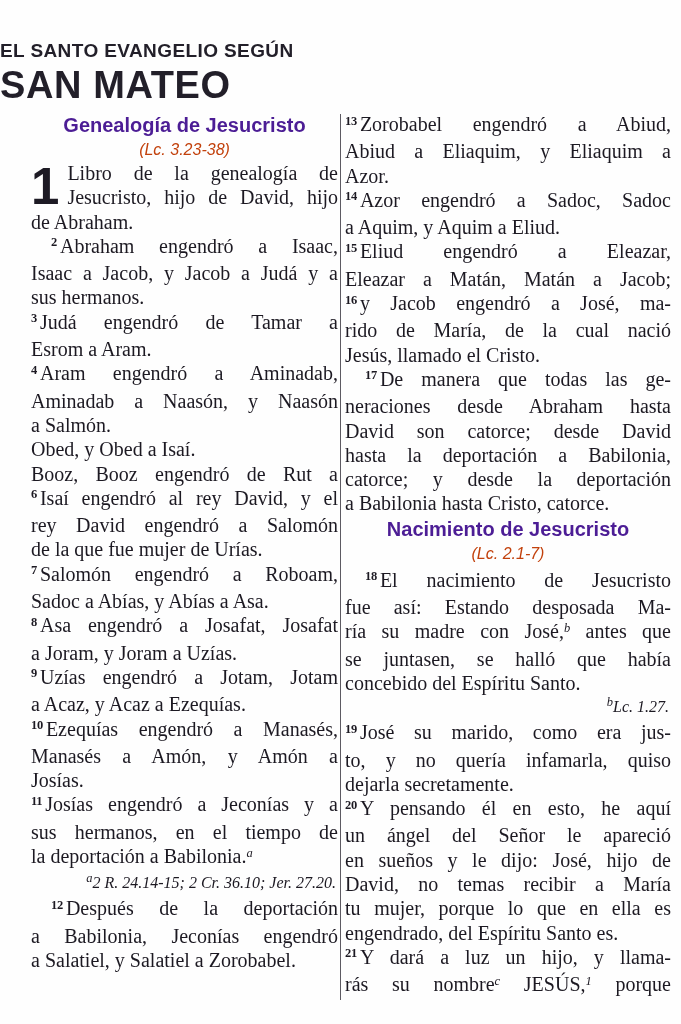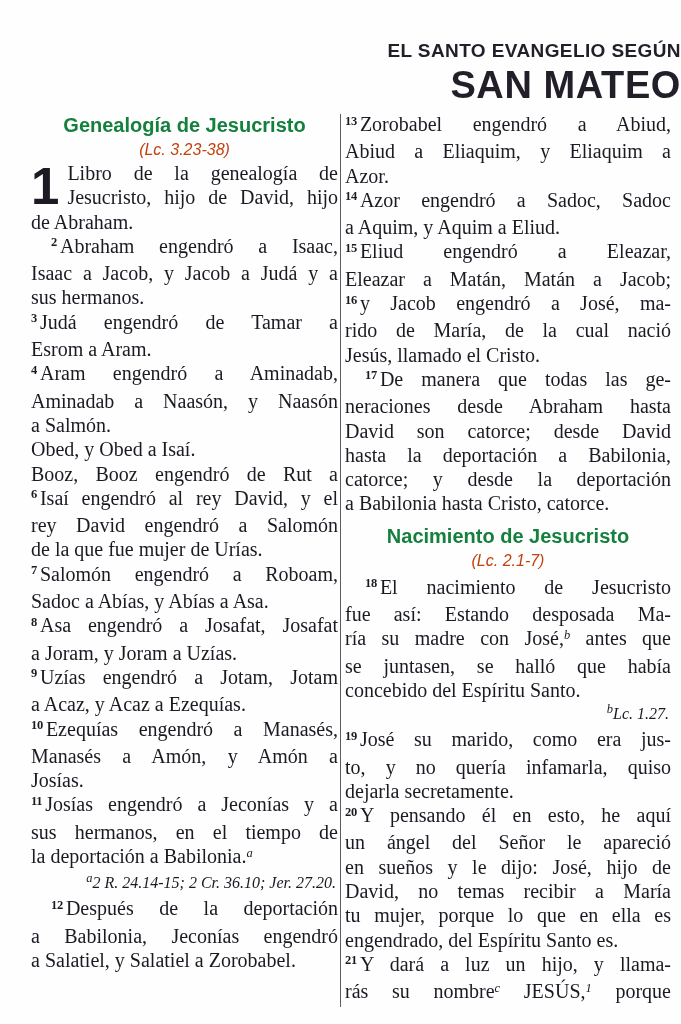--- a/index.html
+++ b/index.html
@@ -1,32 +1,32 @@
 <!DOCTYPE html>
 <html lang="es"><head>
 <meta charset="utf-8">
 <style>
   html,body{margin:0;padding:0;}
   body{width:681px;height:1024px;background:#fefefe;overflow:hidden;}
   .page{width:681px;height:1024px;background:#fefefe;color:#1c1922;
         font-family:"Liberation Serif",serif;box-sizing:border-box;}
-  .header{padding-top:39px;text-align:right;color:#221f29;}
+  .header{padding-top:39px;text-align:left;color:#221f29;}
   .kicker{font-family:"Liberation Sans",sans-serif;font-weight:700;
           font-size:19px;line-height:23px;letter-spacing:0.4px;}
   .title{font-family:"Liberation Sans",sans-serif;font-weight:700;
          font-size:38px;line-height:44px;letter-spacing:0.6px;margin:1px 0 0;}
   .columns{display:flex;align-items:flex-start;margin:5px 10px 0 31px;}
   .col-left{width:307px;flex:none;}
   .divider{flex:none;width:1px;background:#5d5a62;align-self:stretch;margin:2px 4px 0 2px;}
   .col-right{flex:1;min-width:0;}
   .sec-heading{font-family:"Liberation Sans",sans-serif;font-weight:700;
-               font-size:20px;line-height:26px;text-align:center;color:#15803d;}
+               font-size:20px;line-height:26px;text-align:center;color:#4c1d95;}
   .sec-ref{font-family:"Liberation Sans",sans-serif;font-style:italic;
            font-size:16px;line-height:23px;text-align:center;color:#c2410c;}
-  .col-right .sec-heading{margin-top:7px;}
+  .col-right .sec-heading{margin-top:0;}
   .col-right .sec-ref{margin-bottom:3px;}
   .para{overflow:visible;}
   .line{font-size:20px;line-height:24.3px;text-align:left;}
   .line.j{text-align:justify;text-align-last:justify;}
   .line.ind{text-indent:20px;}
   .line.note{font-size:16px;line-height:22px;font-style:italic;
              text-align:left;text-align-last:right;padding:1px 2px 1px 0;}
   .vn{font-weight:700;font-size:12.5px;position:relative;top:-6.5px;
       margin-right:3px;letter-spacing:-0.3px;}
   .fnm{font-style:italic;font-size:12.5px;position:relative;top:-6.5px;}

